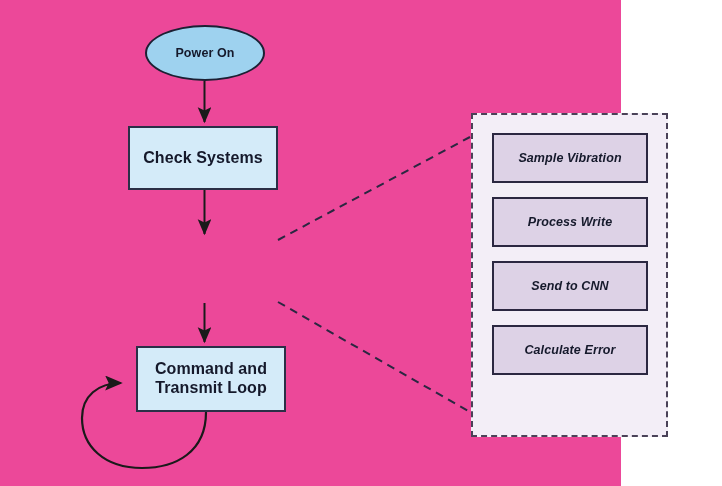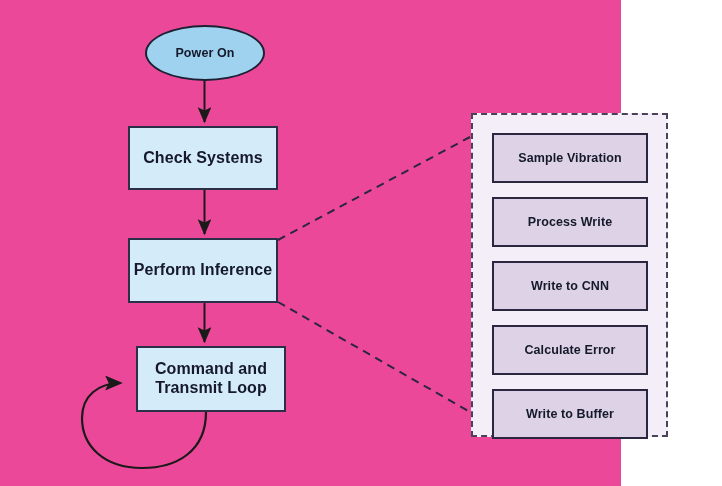--- a/index.html
+++ b/index.html
@@ -64,20 +64,21 @@
     align-items: center;
     justify-content: center;
     text-align: center;
     background: #ddd2e6;
     border: 2.5px solid #2b2741;
     color: #15192b;
     font-weight: bold;
     font-size: 12.5px;
     letter-spacing: 0.1px;
     z-index: 3;
+    font-style: italic;
   }
   .node-label { pointer-events: none; white-space: pre-line; }
 </style>
 </head>
 <body>
 
 <div id="canvas">
 
   <svg id="edges" viewBox="0 0 722 486" xmlns="http://www.w3.org/2000/svg">
     <defs>
@@ -105,42 +106,36 @@
   <div class="panel" style="left:471px; top:113px; width:197px; height:324px;"></div>
 
   <div class="node ellipse-node" style="left:145px; top:25px; width:120px; height:56px;">
     <span class="node-label">Power On</span>
   </div>
 
   <div class="node rect-node" style="left:128px; top:126px; width:150px; height:64px;">
     <span class="node-label">Check Systems</span>
   </div>
 
-  <div class="node rect-node" style="left:128px; top:238px; width:150px; height:65px;">
-    <span class="node-label">Perform Inference</span>
-  </div>
 
   <div class="node rect-node" style="left:136px; top:346px; width:150px; height:66px;">
     <span class="node-label">Command and
 Transmit Loop</span>
   </div>
 
   <div class="sub-node" style="left:492px; top:133px; width:156px; height:50px;">
     <span class="node-label">Sample Vibration</span>
   </div>
 
   <div class="sub-node" style="left:492px; top:197px; width:156px; height:50px;">
     <span class="node-label">Process Write</span>
   </div>
 
   <div class="sub-node" style="left:492px; top:261px; width:156px; height:50px;">
-    <span class="node-label">Write to CNN</span>
+    <span class="node-label">Send to CNN</span>
   </div>
 
   <div class="sub-node" style="left:492px; top:325px; width:156px; height:50px;">
     <span class="node-label">Calculate Error</span>
   </div>
 
-  <div class="sub-node" style="left:492px; top:389px; width:156px; height:50px;">
-    <span class="node-label">Write to Buffer</span>
-  </div>
 
 </div>
 
 </body></html>

